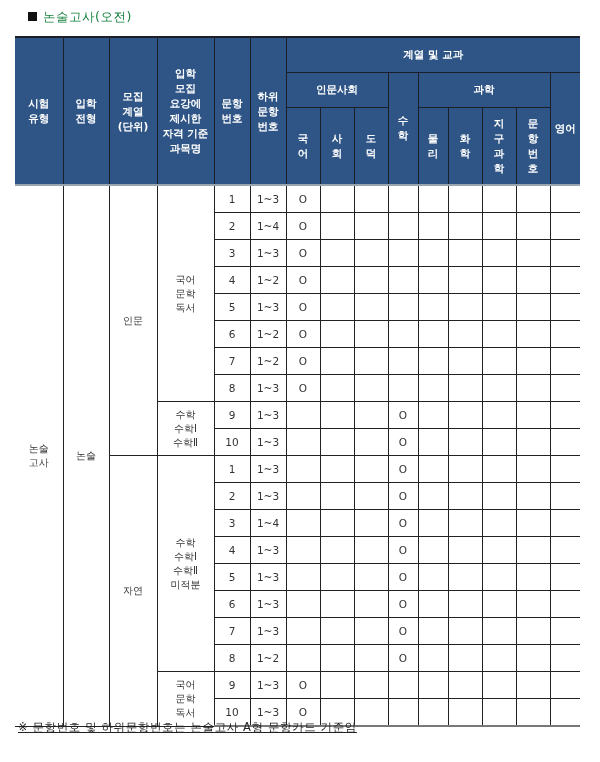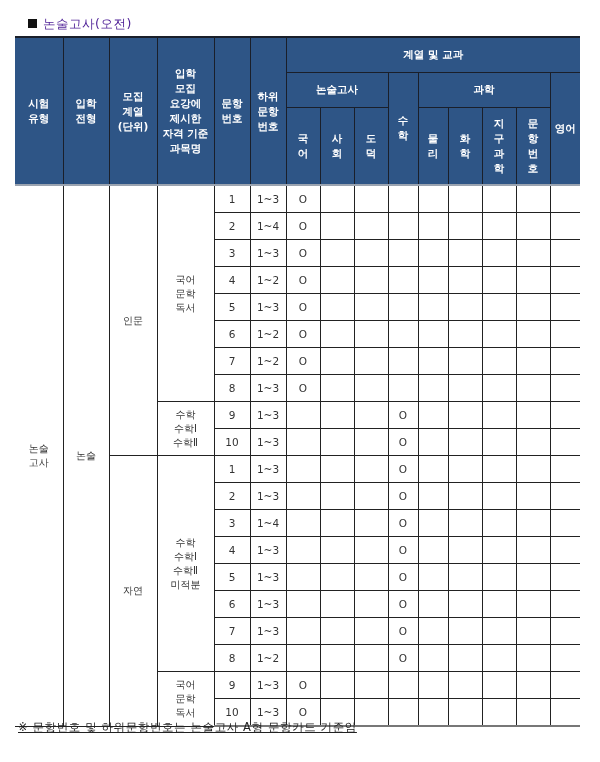--- a/index.html
+++ b/index.html
@@ -1,18 +1,18 @@
 <!DOCTYPE html>
 <html><head>
 <meta charset="utf-8">
 <style>
   html, body { margin: 0; padding: 0; background: #ffffff; }
   body { width: 600px; height: 762px; position: relative; overflow: hidden;
          font-family: "DejaVu Sans", "Liberation Sans", sans-serif; color: #222; }
-  .title { position: absolute; left: 28px; top: 16px; font-size: 12.5px; color: #4c1d95; letter-spacing: 0.5px; }
+  .title { position: absolute; left: 28px; top: 9px; font-size: 12.5px; color: #15803d; letter-spacing: 0.5px; }
   .title .sq { display: inline-block; width: 9px; height: 9px; background: #111; margin-right: 6px; vertical-align: 0px; }
   table.grid { position: absolute; left: 15px; top: 36px; border-collapse: collapse; table-layout: fixed; }
   table.grid th, table.grid td { padding: 0; text-align: center; vertical-align: middle; }
   table.grid th { background: #2e5586; color: #ffffff; font-size: 10.5px; font-weight: bold;
                   border: 1px solid #1a1f2a; line-height: 15px; }
   table.grid thead tr:first-child th { border-top: 2px solid #1a1f2a; }
   table.grid td { border: 1px solid #222; font-size: 10.5px; color: #333; height: 26px; }
   table.grid td.thin { border-top-color: #888; }
   table.grid td.merge { font-size: 10px; line-height: 14px; color: #333; }
   table.grid tbody tr:first-child td { border-top: 2px solid #9aa3b0; }
@@ -53,21 +53,21 @@
     <tr style="height:35px">
       <th rowspan="3" class="first-col ml">시험<br>유형</th>
       <th rowspan="3" class="ml">입학<br>전형</th>
       <th rowspan="3" class="ml">모집<br>계열<br>(단위)</th>
       <th rowspan="3" class="ml">입학<br>모집<br>요강에<br>제시한<br>자격 기준<br>과목명</th>
       <th rowspan="3" class="ml">문항<br>번호</th>
       <th rowspan="3" class="ml">하위<br>문항<br>번호</th>
       <th colspan="9" class="last-col">계열 및 교과</th>
     </tr>
     <tr style="height:35px">
-      <th colspan="3">논술고사</th>
+      <th colspan="3">인문사회</th>
       <th rowspan="2"><span class="vtext">수학</span></th>
       <th colspan="4">과학</th>
       <th rowspan="2" class="last-col">영어</th>
     </tr>
     <tr style="height:78px">
       <th><span class="vtext">국어</span></th>
       <th><span class="vtext">사회</span></th>
       <th><span class="vtext">도덕</span></th>
       <th><span class="vtext">물리</span></th>
       <th><span class="vtext">화학</span></th>

